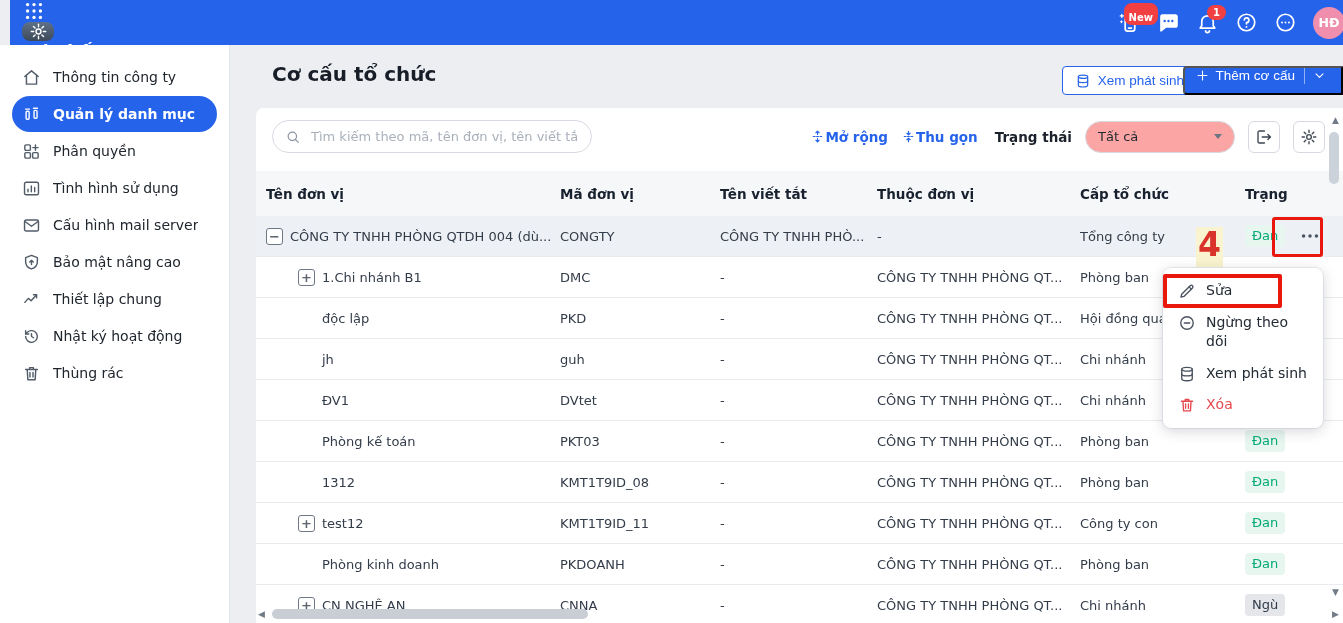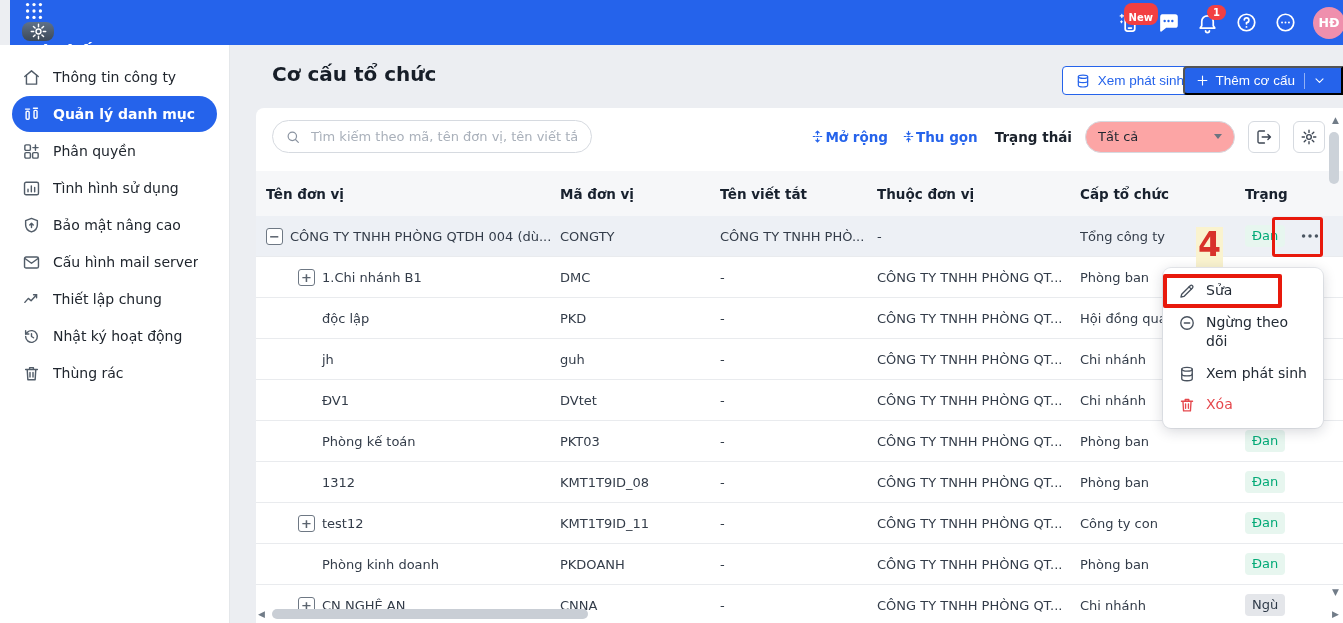--- a/index.html
+++ b/index.html
@@ -26,21 +26,21 @@
   .sb-item .icn{width:19px;height:19px;color:#515c68;flex:none;}
   .sb-item.active{background:#2563eb;color:#fff;font-weight:600;}
   .sb-item.active .icn{color:#fff;}
   .sb-label{white-space:nowrap;overflow:hidden;}
 
   
   .page-head{position:absolute;left:230px;top:45px;right:0;height:63px;}
   .page-title{position:absolute;left:42px;top:17px;font-size:20px;font-weight:bold;color:#171e28;}
   .btn-outline{position:absolute;right:146px;top:21px;height:29px;box-sizing:border-box;border:1px solid #2563eb;background:#fff;border-radius:4px;color:#2563eb;font-size:13.5px;font-weight:500;display:flex;align-items:center;gap:7px;padding:0 12px;cursor:pointer;}
   .btn-outline .icn{width:16px;height:16px;}
-  .btn-primary{position:absolute;right:0;top:21px;height:29px;background:#2563eb;border-radius:4px 0 0 4px;color:#fff;font-size:13.5px;font-weight:500;display:flex;align-items:center;padding:0 8px 0 10px;cursor:pointer;}
+  .btn-primary{position:absolute;right:0;top:21px;height:29px;background:#2563eb;border-radius:4px 0 0 4px;color:#fff;font-size:13.5px;font-weight:500;display:flex;padding:0 8px 0 10px;cursor:pointer;}
   .btn-primary .icn{width:15px;height:15px;margin-right:6px;}
   .btn-split{width:1px;height:16px;background:rgba(255,255,255,.5);margin:0 7px 0 9px;}
   .btn-caret{width:14px;height:14px;}
 
   
   .card{position:absolute;left:256px;top:108px;right:0;bottom:0;background:#fff;border-radius:8px 0 0 0;}
   .toolbar{position:relative;height:63px;}
   .search-wrap{position:absolute;left:16px;top:12px;width:320px;height:33px;box-sizing:border-box;border:1px solid #d6dae0;border-radius:17px;display:flex;align-items:center;padding:0 12px;gap:8px;background:#fff;}
   .search-wrap .icn{width:16px;height:16px;color:#8a93a0;flex:none;}
   .search-input{border:none;outline:none;flex:1;font-size:13px;color:#333;background:transparent;font-family:inherit;}
@@ -215,34 +215,34 @@
             <svg viewBox="0 0 24 24" fill="none" stroke="currentColor" stroke-width="1.8" stroke-linecap="round" stroke-linejoin="round">
               <rect x="3.2" y="4" width="17.6" height="16" rx="2"></rect>
               <path d="M7.6 16.2v-3.4M11.8 16.2V8.8M16 16.2v-5.4"></path>
             </svg>
           </span>
           <span class="sb-label">Tình hình sử dụng</span>
         </div>
         <div class="sb-item">
           <span class="icn">
             <svg viewBox="0 0 24 24" fill="none" stroke="currentColor" stroke-width="1.8" stroke-linecap="round" stroke-linejoin="round">
+              <rect x="3.2" y="5" width="17.6" height="14" rx="2"></rect>
+              <path d="M4.2 7.2l7.8 5.8 7.8-5.8"></path>
+            </svg>
+          </span>
+          <span class="sb-label">Cấu hình mail server</span>
+        </div>
+        <div class="sb-item">
+          <span class="icn">
+            <svg viewBox="0 0 24 24" fill="none" stroke="currentColor" stroke-width="1.8" stroke-linecap="round" stroke-linejoin="round">
               <path d="M12 3l7.4 2.8V11c0 4.5-2.9 7.7-7.4 9.1C7.5 18.7 4.6 15.5 4.6 11V5.8L12 3z"></path>
               <path d="M12 14.6V9.4M9.8 11.3L12 9.1l2.2 2.2"></path>
             </svg>
           </span>
           <span class="sb-label">Bảo mật nâng cao</span>
-        </div>
-        <div class="sb-item">
-          <span class="icn">
-            <svg viewBox="0 0 24 24" fill="none" stroke="currentColor" stroke-width="1.8" stroke-linecap="round" stroke-linejoin="round">
-              <rect x="3.2" y="5" width="17.6" height="14" rx="2"></rect>
-              <path d="M4.2 7.2l7.8 5.8 7.8-5.8"></path>
-            </svg>
-          </span>
-          <span class="sb-label">Cấu hình mail server</span>
         </div>
         <div class="sb-item">
           <span class="icn">
             <svg viewBox="0 0 24 24" fill="none" stroke="currentColor" stroke-width="1.8" stroke-linecap="round" stroke-linejoin="round">
               <path d="M3.6 15.6L8 10.6l3.5 3L18.4 6"></path>
               <path d="M14.6 6h3.8v3.8"></path>
             </svg>
           </span>
           <span class="sb-label">Thiết lập chung</span>
         </div>

